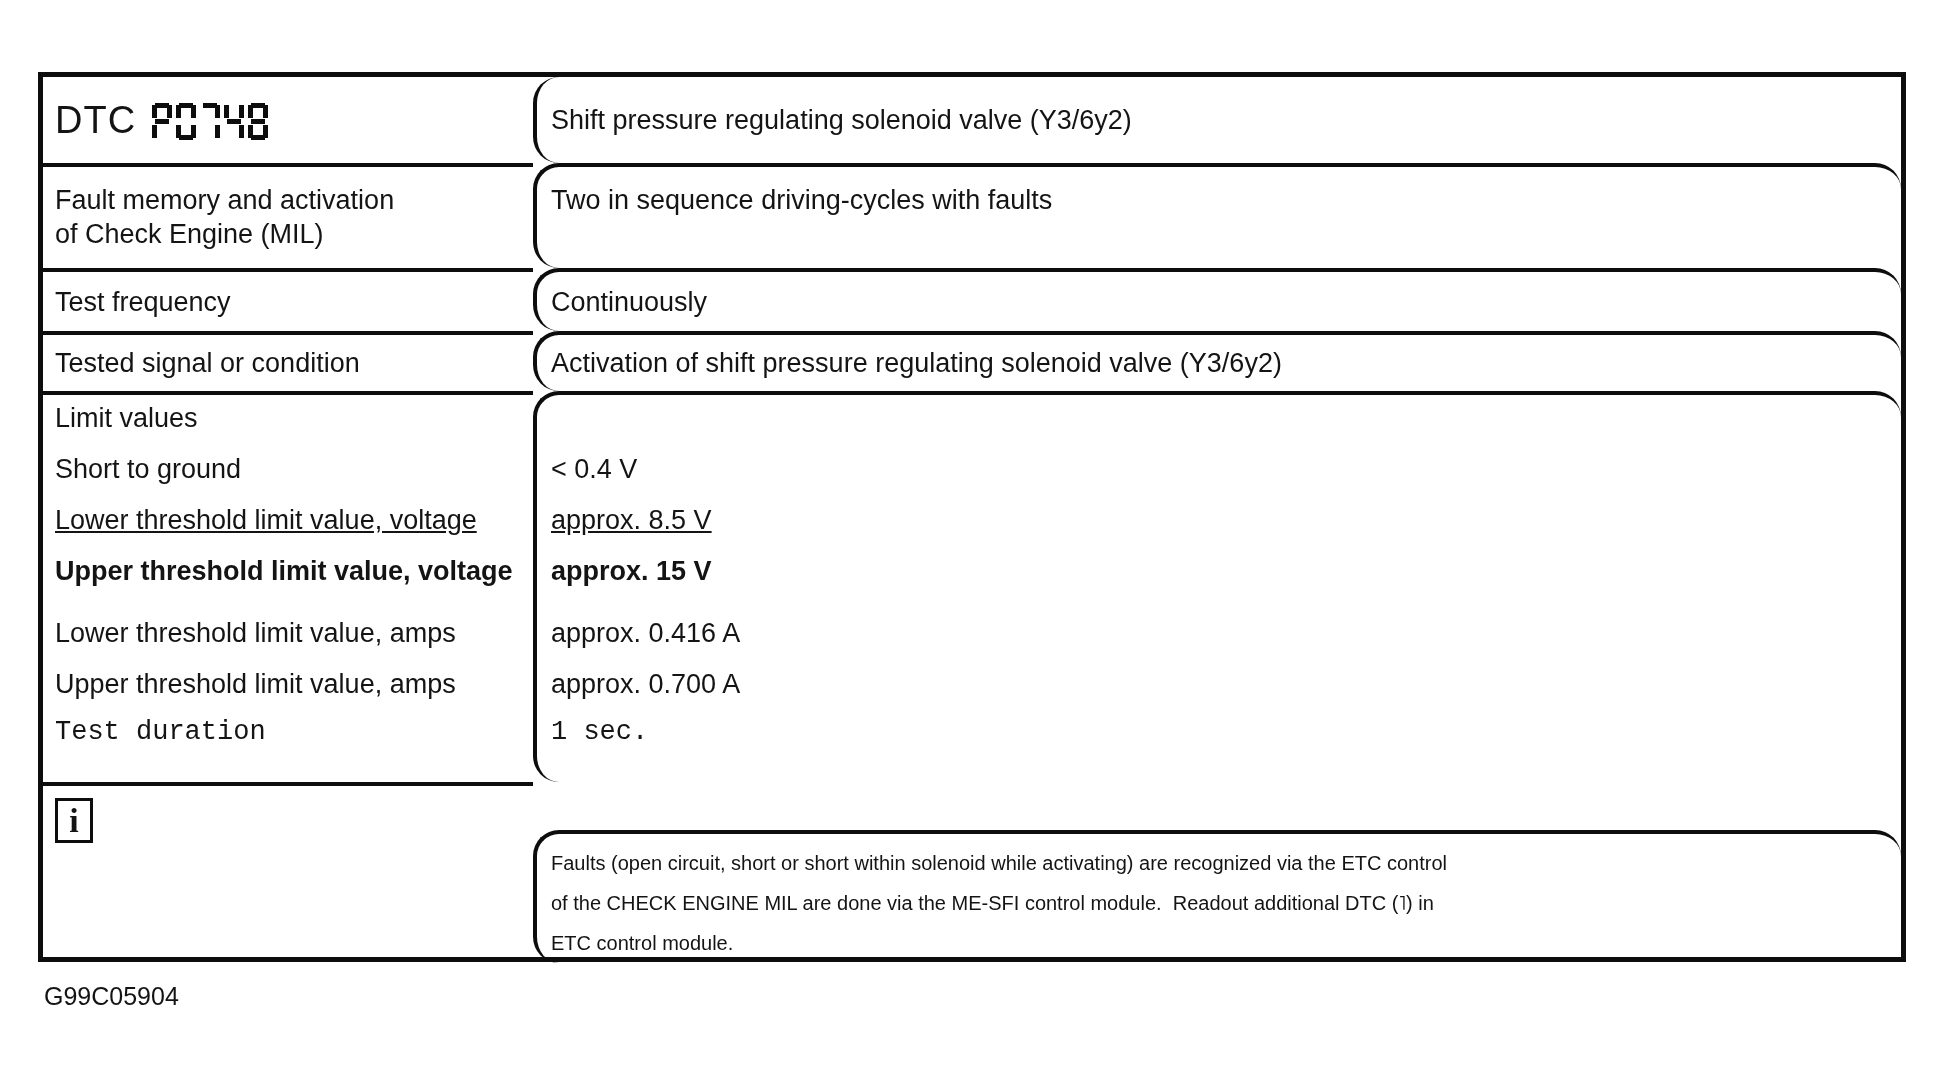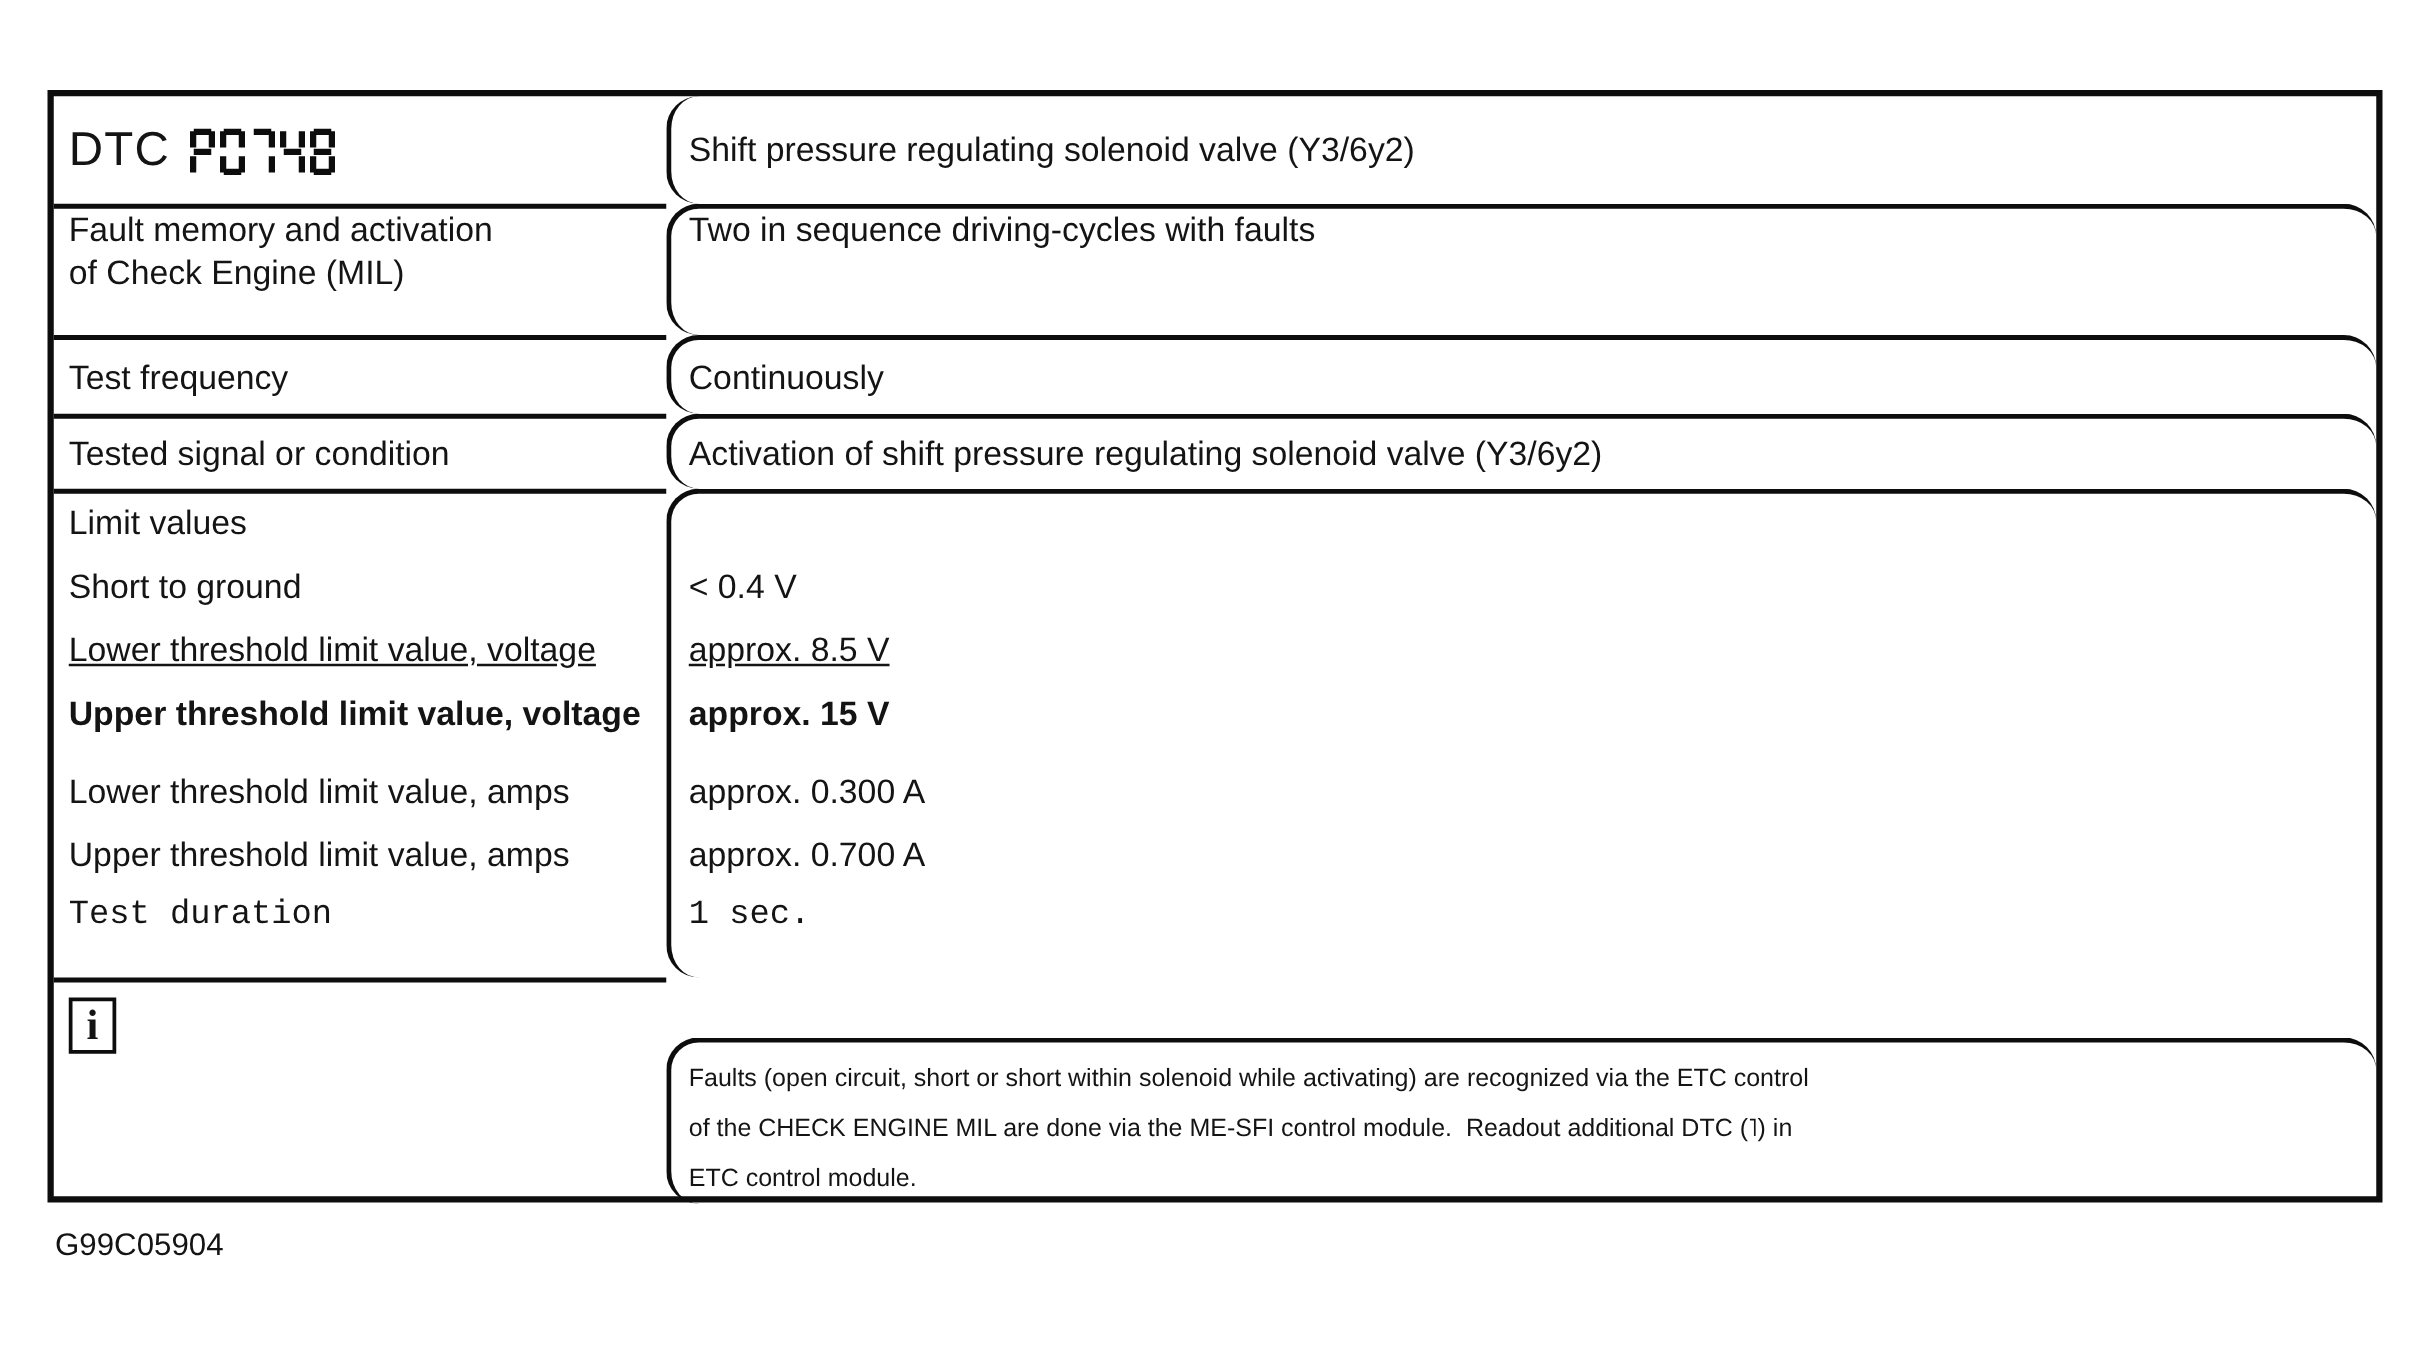--- a/index.html
+++ b/index.html
@@ -8,21 +8,21 @@
 
   
   .tbl{position:absolute;left:38px;top:72px;width:1868px;height:890px;box-sizing:border-box;
        border:5px solid #0d0d0d;background:#ffffff;display:grid;
        grid-template-columns:490px 1fr;grid-template-rows:86px 105px 63px 60px 391px auto;}
   .cell{box-sizing:border-box;position:relative;font-size:27px;line-height:34px;}
   .rgt{border-left:4px solid #0d0d0d;padding-left:14px;border-radius:26px;}
   .lft{padding-left:12px;}
   .rowline{border-top:4px solid #0d0d0d;}
   .vc{display:flex;align-items:center;}
-  .pt{}
+  .pt{padding-top:16px;}
   .nowrapline{display:block;white-space:pre;}
 
   
   .dtc-label{font-size:38px;letter-spacing:1px;}
   .dtc-code{display:inline-flex;margin-left:16px;margin-top:2px;}
 
   
   .sseg{position:relative;width:20px;height:37px;display:inline-block;margin-right:4px;}
   .sg{position:absolute;background:#0d0d0d;display:none;}
   .sg.on{display:block;}
@@ -129,21 +129,21 @@
       <span class="lv-line lv-l t2">Lower threshold limit value, voltage</span>
       <span class="lv-line lv-l t3">Upper threshold limit value, voltage</span>
       <span class="lv-line lv-l t4">Lower threshold limit value, amps</span>
       <span class="lv-line lv-l t5">Upper threshold limit value, amps</span>
       <span class="lv-line lv-l t6">Test duration</span>
     </div>
     <div class="cell rgt rowline">
       <span class="lv-line lv-r t1">&lt; 0.4 V</span>
       <span class="lv-line lv-r t2">approx. 8.5 V</span>
       <span class="lv-line lv-r t3">approx. 15 V</span>
-      <span class="lv-line lv-r t4">approx. 0.300 A</span>
+      <span class="lv-line lv-r t4">approx. 0.416 A</span>
       <span class="lv-line lv-r t5">approx. 0.700 A</span>
       <span class="lv-line lv-r t6">1 sec.</span>
     </div>
 
     <div class="cell rowline">
       <div class="info-icon-box">
         <span>i</span>
       </div>
     </div>
     <div class="cell rgt rowline info-par">

